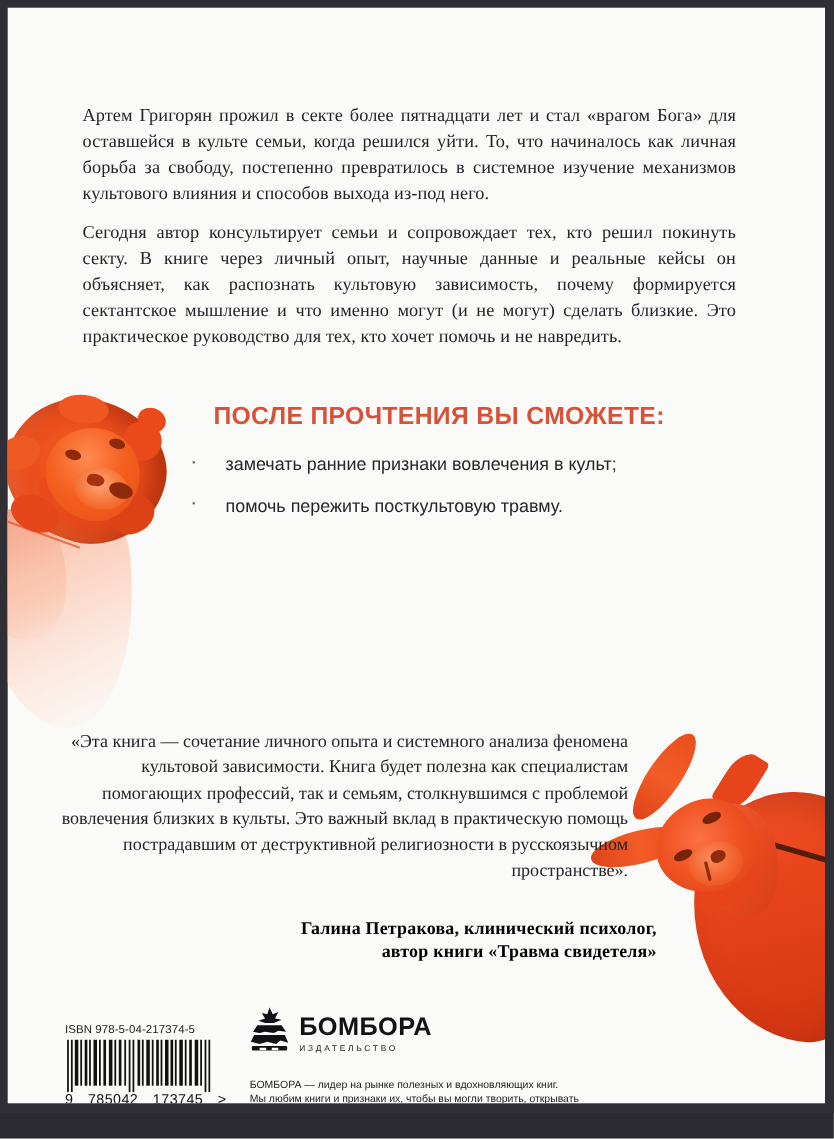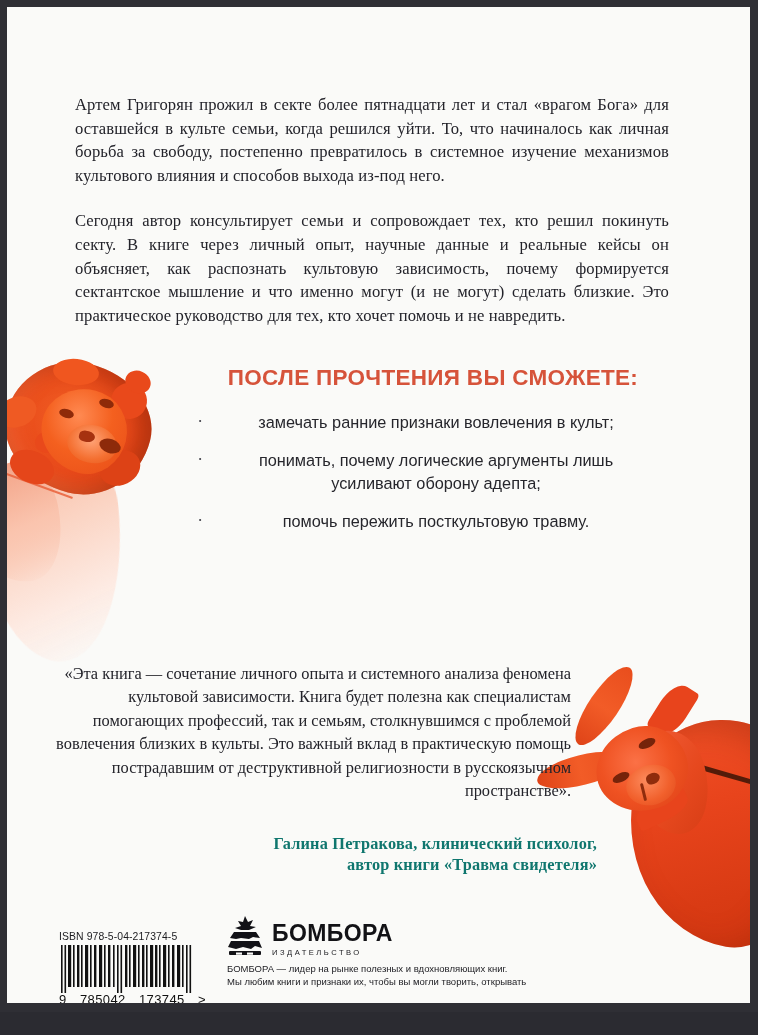--- a/index.html
+++ b/index.html
@@ -260,40 +260,39 @@
     top: 86px;
     width: 594px;
     font-family: "Liberation Serif", serif;
     font-size: 16.6px;
     line-height: 23.6px;
     color: #23232a;
     text-align: justify;
     letter-spacing: .1px;
   }
   .intro p { margin: 0; }
-  .intro p + p { margin-top: 22px; }
+  .intro p + p { margin-top: 12px; }
 
   .promise {
     position: absolute;
-    left: 172px;
+    left: 159px;
     top: 358px;
     width: 480px;
-    text-align: center;
   }
   .promise-title {
     font-family: "Liberation Sans", sans-serif;
     font-size: 22.5px;
     font-weight: bold;
     color: #d6533a;
     letter-spacing: .3px;
     margin: 0 0 20px 28px;
   }
   .promise-list {
     list-style: none;
-    margin: 16px;
+    margin: 5px;
     padding: 0;
   }
   .promise-list li {
     position: relative;
     font-family: "Liberation Sans", sans-serif;
     font-size: 16.3px;
     line-height: 23.5px;
     color: #26262c;
     padding-left: 34px;
     margin-bottom: 14px;
@@ -324,21 +323,21 @@
   .attribution {
     position: absolute;
     left: 120px;
     top: 826px;
     width: 470px;
     text-align: right;
     font-family: "Liberation Serif", serif;
     font-weight: bold;
     font-size: 16.3px;
     line-height: 21px;
-    color: #0f766e;
+    color: #000000;
     letter-spacing: .2px;
   }
   .attribution span { display: block; }
 
   
   .isbn-block {
     position: absolute;
     left: 52px;
     top: 924px;
     width: 150px;
@@ -392,21 +391,21 @@
     font-size: 7.6px;
     letter-spacing: 2.5px;
     color: #17171b;
     margin-top: 3px;
   }
   .pub-desc {
     font-family: "Liberation Sans", sans-serif;
     font-size: 9.5px;
     line-height: 13.4px;
     color: #1c1c21;
-    margin-top: 5px;
+    margin-top: 23px;
     width: 330px;
   }
   .pub-desc div { white-space: nowrap; }
 </style>
 </head>
 <body>
 
 <div class="page">
   <div class="sheet">
 
@@ -448,21 +447,20 @@
 
     <div class="intro">
       <p>Артем Григорян прожил в секте более пятнадцати лет и стал «врагом Бога» для оставшейся в культе семьи, когда решился уйти. То, что начиналось как личная борьба за свободу, постепенно превратилось в системное изучение механизмов культового влияния и способов выхода из-под него.</p>
       <p>Сегодня автор консультирует семьи и сопровождает тех, кто решил покинуть секту. В книге через личный опыт, научные данные и реальные кейсы он объясняет, как распознать культовую зависимость, почему формируется сектантское мышление и что именно могут (и не могут) сделать близкие. Это практическое руководство для тех, кто хочет помочь и не навредить.</p>
     </div>
 
     <div class="promise">
       <div class="promise-title">ПОСЛЕ ПРОЧТЕНИЯ ВЫ СМОЖЕТЕ:</div>
       <ul class="promise-list">
         <li>замечать ранние признаки вовлечения в культ;</li>
-        <li>понимать, почему логические аргументы лишь усиливают оборону адепта;</li>
         <li>помочь пережить посткультовую травму.</li>
       </ul>
     </div>
 
     <div class="quote">
       <p>«Эта книга — сочетание личного опыта и системного анализа феномена культовой зависимости. Книга будет полезна как специалистам помогающих профессий, так и семьям, столкнувшимся с проблемой вовлечения близких в культы. Это важный вклад в практическую помощь пострадавшим от деструктивной религиозности в русскоязычном пространстве».</p>
     </div>
     <div class="attribution">
       <span>Галина Петракова, клинический психолог,</span>
       <span>автор книги «Травма свидетеля»</span>

